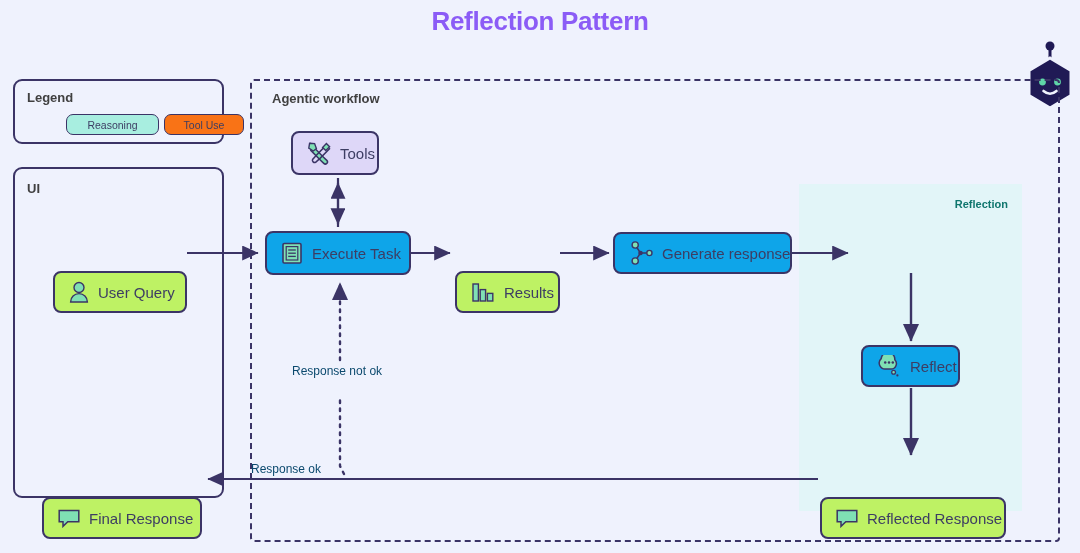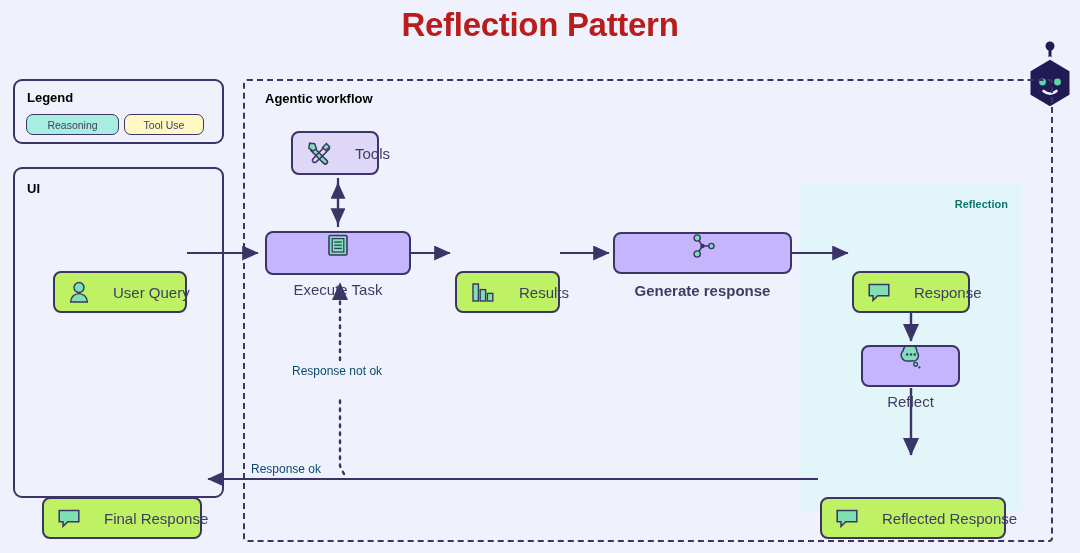--- a/index.html
+++ b/index.html
@@ -10,70 +10,70 @@
     overflow:hidden;
     position:relative;
     color:#2b2b5f;
   }
   #stage{position:absolute;left:0;top:0;width:1080px;height:553px;}
 
   
   .title{
     position:absolute;left:0;top:6px;width:1080px;
     text-align:center;
-    font-size:33px;font-weight:bold;
+    font-size:26px;font-weight:bold;
     letter-spacing:-0.3px;
-    color:#b91c1c;
+    color:#8b5cf6;
   }
 
   
   .panel{position:absolute;box-sizing:border-box;}
   .solid-panel{
     border:2px solid #3b3466;border-radius:9px;
     background:#eff2fd;
   }
   .panel-label{
-    position:absolute;font-size:13px;font-weight:bold;color:#000000;
+    position:absolute;font-size:13px;font-weight:bold;color:#404040;
   }
 
   .dashed-panel{
     border:2px dashed #3b3466;border-radius:4px;
     background:transparent;
   }
 
   .reflection-panel{
     background:#e2f5f8;
   }
   .reflection-label{
     position:absolute;font-size:11px;font-weight:bold;color:#0f766e;
   }
 
   
   .node{
     position:absolute;box-sizing:border-box;
     border:2px solid #3b3466;border-radius:8px;
     display:flex;align-items:center;
-    gap:24px;padding:0 14px;
+    gap:9px;padding:0 14px;
     font-size:15px;color:#3d3d63;
     white-space:nowrap;
   }
   .node .ico{flex:0 0 auto;display:block;line-height:0;}
-  .node-mint{background:#c4b5fd;flex-direction:column;}
+  .node-mint{background:#0ea5e9;}
   .node-lav{background:#ded7f8;}
   .node-white{background:#bef264;margin-top:39px;}
 
   
   .chip{
     position:absolute;box-sizing:border-box;
     border:1.6px solid #3b3466;border-radius:7px;
     display:flex;align-items:center;justify-content:center;
-    font-size:10.5px;color:#3d3d63;
+    font-size:10.5px;color:#3d3d63;margin-left:40px;
   }
   .chip-mint{background:#a8eee0;}
-  .chip-lav{background:#fef9c3;}
+  .chip-lav{background:#f97316;}
 
   
   .edge-label{
     position:absolute;font-size:12px;color:#0c4a6e;white-space:nowrap;
   }
 
   svg.wires{position:absolute;left:0;top:0;width:1080px;height:553px;overflow:visible;}
 </style>
 </head>
 <body>
@@ -100,21 +100,21 @@
     <span>Reasoning</span>
   </div>
   <div class="chip chip-lav" style="left:124px;top:114px;width:80px;height:21px;">
     <span>Tool Use</span>
   </div>
 
   <div class="panel solid-panel" style="left:13px;top:167px;width:211px;height:331px;">
     <div class="panel-label" style="left:12px;top:12px;">UI</div>
   </div>
 
-  <div class="panel dashed-panel" style="left:243px;top:79px;width:810px;height:463px;">
+  <div class="panel dashed-panel" style="left:250px;top:79px;width:810px;height:463px;">
     <div class="panel-label" style="left:20px;top:10px;">Agentic workflow</div>
   </div>
 
   <div class="panel reflection-panel" style="left:799px;top:184px;width:223px;height:327px;">
     <div class="reflection-label" style="right:14px;top:14px;">Reflection</div>
   </div>
 
   <svg class="wires">
     <defs>
       <marker id="ah" markerWidth="9" markerHeight="9" refX="7.2" refY="3.4" orient="auto" markerUnits="strokeWidth">
@@ -195,43 +195,35 @@
     <span class="ico">
       <svg width="24" height="22" viewBox="0 0 24 22">
         <rect x="2" y="3" width="5.4" height="17" fill="#7fe0b4" stroke="#3b3466" stroke-width="1.4"></rect>
         <rect x="9.2" y="8.6" width="5.4" height="11.4" fill="#7fe0b4" stroke="#3b3466" stroke-width="1.4"></rect>
         <rect x="16.4" y="12.4" width="5.4" height="7.6" fill="#7fe0b4" stroke="#3b3466" stroke-width="1.4"></rect>
       </svg>
     </span>
     <span>Results</span>
   </div>
 
-  <div class="node node-mint" style="left:613px;top:232px;width:179px;height:42px;font-weight:bold;">
+  <div class="node node-mint" style="left:613px;top:232px;width:179px;height:42px;">
     <span class="ico">
       <svg width="24" height="24" viewBox="0 0 24 24">
         <line x1="11.5" y1="12" x2="6.5" y2="4.5" stroke="#3b3466" stroke-width="1.5"></line>
         <line x1="11.5" y1="12" x2="6.5" y2="19.5" stroke="#3b3466" stroke-width="1.5"></line>
         <line x1="11.5" y1="12" x2="20" y2="12" stroke="#3b3466" stroke-width="1.5"></line>
         <circle cx="6.2" cy="4" r="3.1" fill="#7fe0b4" stroke="#3b3466" stroke-width="1.4"></circle>
         <circle cx="6.2" cy="20" r="3.1" fill="#7fe0b4" stroke="#3b3466" stroke-width="1.4"></circle>
         <circle cx="20.4" cy="12" r="2.6" fill="#7fe0b4" stroke="#3b3466" stroke-width="1.4"></circle>
         <circle cx="11.5" cy="12" r="2.3" fill="#3b3466"></circle>
       </svg>
     </span>
     <span>Generate response</span>
   </div>
 
-  <div class="node node-white" style="left:852px;top:232px;width:118px;height:42px;">
-    <span class="ico">
-      <svg width="22" height="20" viewBox="0 0 22 20">
-        <path d="M1.2 2.4 h19.6 v11.4 h-11 l-4.8 4.6 v-4.6 h-3.8 z" fill="#7fe0b4" stroke="#3b3466" stroke-width="1.5"></path>
-      </svg>
-    </span>
-    <span>Response</span>
-  </div>
 
   <div class="node node-mint" style="left:861px;top:345px;width:99px;height:42px;">
     <span class="ico">
       <svg width="24" height="22" viewBox="0 0 24 22">
         <path d="M4.2 3.6 a6.6 6.6 0 0 1 13.6 1.2 a5.4 5.4 0 0 1 -3.8 9.2 h-5.2 a6 6 0 0 1 -4.6 -10.4 z" fill="#7fe0b4" stroke="#3b3466" stroke-width="1.5"></path>
         <circle cx="8.2" cy="7.6" r="1.25" fill="#3b3466"></circle>
         <circle cx="12" cy="7.6" r="1.25" fill="#3b3466"></circle>
         <circle cx="15.8" cy="7.6" r="1.25" fill="#3b3466"></circle>
         <circle cx="16.6" cy="17.2" r="1.9" fill="#7fe0b4" stroke="#3b3466" stroke-width="1.3"></circle>
         <circle cx="20.4" cy="20.4" r="1.1" fill="#3b3466"></circle>

